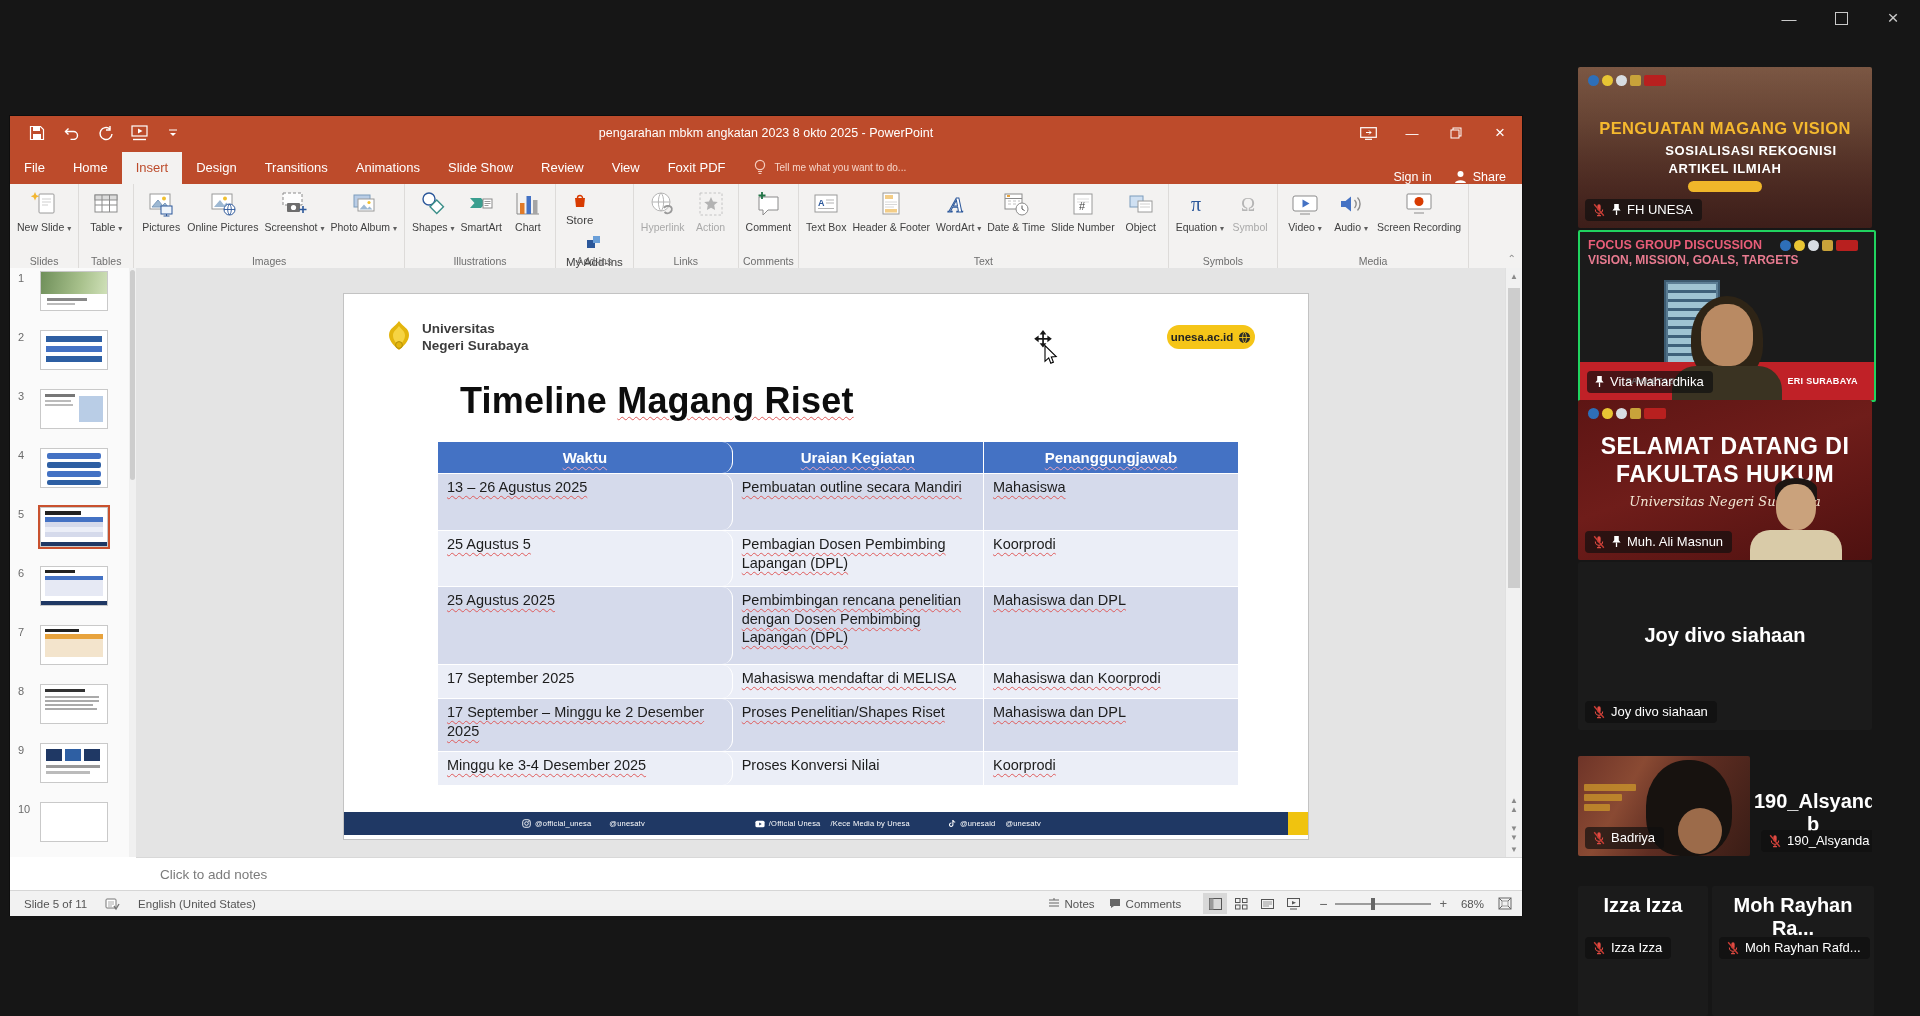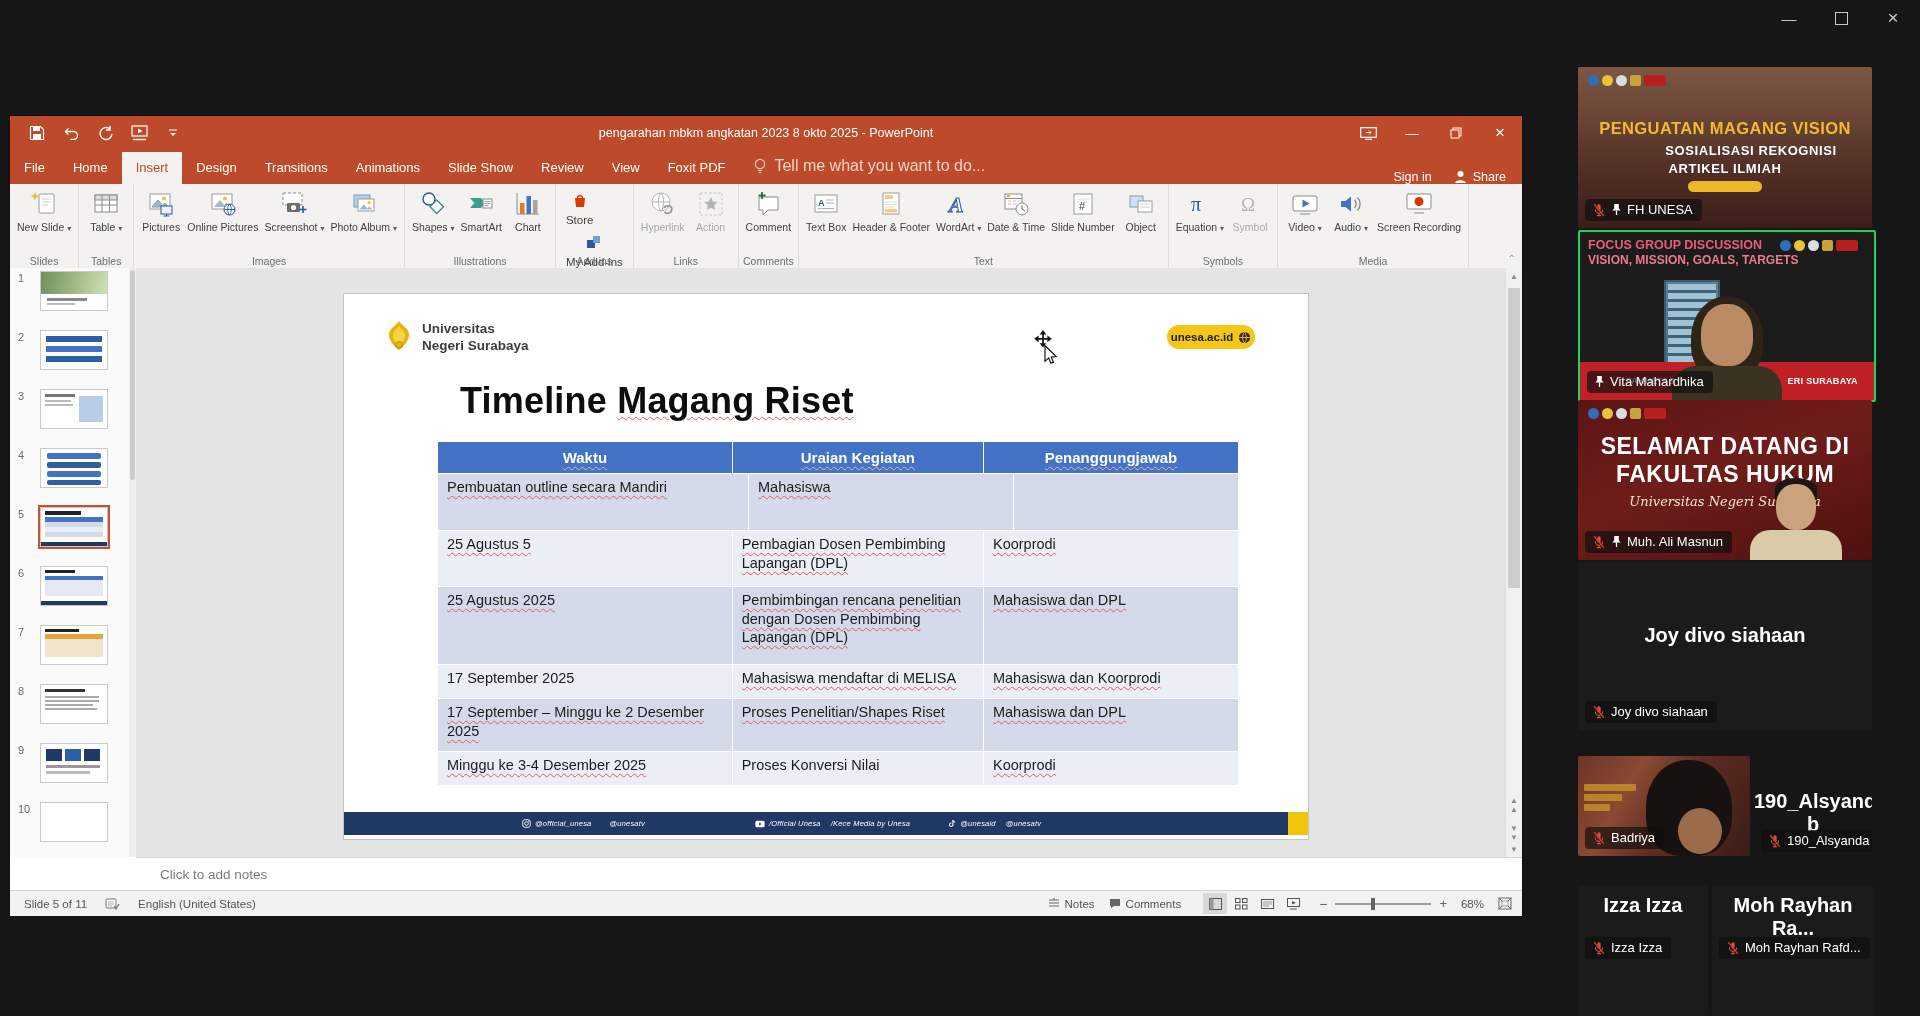--- a/index.html
+++ b/index.html
@@ -17,21 +17,21 @@
   .qbtn{width:30px;height:26px;display:flex;align-items:center;justify-content:center;color:#fff;}
   .qbtn svg{display:block;}
   #ppt-title{position:absolute;left:50%;top:0;transform:translateX(-50%);height:34px;display:flex;align-items:center;
     font-size:12.5px;color:#fff;white-space:nowrap;}
   #win-btns{position:absolute;right:0;top:0;height:34px;display:flex;}
   .wbtn{width:44px;height:34px;display:flex;align-items:center;justify-content:center;color:#fff;font-size:13px;}
 
   #tabrow{position:absolute;left:0;top:34px;width:100%;height:34px;background:#bd4b2b;display:flex;align-items:flex-end;color:#fff;}
   .tab{padding:8px 14px 9px;font-size:13px;cursor:default;}
   .tab.active{background:#f3f2f1;color:#bd4b2b;}
-  #tellme{display:flex;align-items:center;gap:7px;padding:8px 14px 9px;font-size:16px;color:#f6d4c8;}
+  #tellme{display:flex;align-items:center;gap:7px;padding:8px 14px 9px;font-size:10px;color:#f6d4c8;}
   #acct{margin-left:auto;display:flex;align-items:center;gap:22px;padding-right:16px;font-size:12.5px;}
   #share{display:flex;align-items:center;gap:6px;}
 
   #ribbon{position:absolute;left:0;top:68px;width:100%;height:84px;background:#f3f2f1;border-bottom:1px solid #d4d2d0;display:flex;}
   .rgroup{position:relative;display:flex;align-items:flex-start;padding:3px 4px 14px 4px;border-right:1px solid #dddbd9;}
   .rglabel{position:absolute;bottom:1px;left:0;width:100%;text-align:center;font-size:10.5px;color:#6e6e6e;white-space:nowrap;}
   .rbtn{display:flex;flex-direction:column;align-items:center;justify-content:flex-start;padding:2px 3px;min-width:40px;height:62px;cursor:default;}
   .rbtn .ricon{height:30px;display:flex;align-items:center;}
   .rbtn .rlab{font-size:10.5px;color:#3f3f3f;text-align:center;line-height:1.2;margin-top:2px;white-space:pre-line;}
   .rbtn.disabled .rlab{color:#a9a9a9;}
@@ -62,30 +62,30 @@
   #uni-name{position:absolute;left:78px;top:27px;font-size:13.5px;font-weight:bold;color:#3d3d3d;line-height:1.25;}
   #site-badge{position:absolute;left:823px;top:31px;width:88px;height:24px;background:#f5c518;border-radius:13px;
     display:flex;align-items:center;justify-content:center;gap:5px;font-size:11.5px;font-weight:bold;color:#222;}
   #slide-title{position:absolute;left:116px;top:86px;font-size:36px;font-weight:800;color:#0d0d0d;letter-spacing:.2px;}
   .sq{text-decoration-line:underline;text-decoration-style:wavy;text-decoration-color:#df5b5b;text-decoration-thickness:1px;text-underline-offset:3px;}
   .sqh{text-decoration-line:underline;text-decoration-style:wavy;text-decoration-color:#f0a8bf;text-decoration-thickness:1px;text-underline-offset:3px;}
 
   #slide-table{position:absolute;left:94px;top:148px;width:800px;}
   .trow{display:flex;}
   .tcell{box-sizing:border-box;padding:4px 9px;font-size:14.5px;color:#1c1c1c;line-height:1.28;border-right:1.5px solid #fff;}
-  .tcell:nth-child(1){width:311px;}
+  .tcell:nth-child(1){width:311px;border-radius:11px;}
   .tcell:nth-child(2){width:265px;}
   .tcell:nth-child(3){width:268px;border-right:none;}
   .thead{background:#4472c4;}
   .thead .tcell{color:#fff;font-weight:bold;font-size:15px;text-align:center;padding:6px 4px;}
   .band-a{background:#d5daeb;}
   .band-b{background:#ebeef7;}
   .trow.body{border-top:1.5px solid #fff;}
 
-  #slide-footer{position:absolute;left:0;top:518px;width:964px;height:23px;background:#1f3864;display:flex;align-items:center;color:#fff;font-style:italic;}
+  #slide-footer{position:absolute;left:0;top:518px;width:964px;height:23px;background:#1f3864;display:flex;align-items:center;color:#fff;}
   .fitem{display:flex;align-items:center;gap:4px;font-size:7.5px;letter-spacing:.2px;white-space:nowrap;}
   #footer-endcap{position:absolute;right:0;top:0;width:20px;height:23px;background:#f0c30f;}
 
   #cursor{position:absolute;left:688px;top:36px;pointer-events:none;}
 
   
   #notes{position:absolute;left:126px;top:741px;width:1386px;height:33px;background:#fff;border-top:1px solid #d8d8d8;
     display:flex;align-items:center;padding-left:24px;box-sizing:border-box;font-size:13.5px;color:#7b7b7b;}
   #statusbar{position:absolute;left:0;top:774px;width:100%;height:25px;background:#f2f2f2;border-top:1px solid #d6d6d6;
     display:flex;align-items:center;font-size:11.5px;color:#555;}
@@ -648,20 +648,21 @@
 
       <div id="slide-title"><span>Timeline </span><span class="sq">Magang Riset</span></div>
 
       <div id="slide-table">
           <div class="trow thead">
             <div class="tcell"><span class="sqh">Waktu</span></div>
             <div class="tcell"><span class="sqh">Uraian Kegiatan</span></div>
             <div class="tcell"><span class="sqh">Penanggungjawab</span></div>
           </div>
           <div class="trow body band-a" style="height: 56px;">
+            <div class="tcell"><span class="sq">13 – 26 Agustus 2025</span></div>
             <div class="tcell"><span class="sq">Pembuatan outline secara Mandiri</span></div>
             <div class="tcell"><span class="sq">Mahasiswa</span></div>
           </div>
           <div class="trow body band-b" style="height: 55px;">
             <div class="tcell"><span class="sq">25 Agustus 5</span></div>
             <div class="tcell"><span class="sq">Pembagian Dosen Pembimbing Lapangan (DPL)</span></div>
             <div class="tcell"><span class="sq">Koorprodi</span></div>
           </div>
           <div class="trow body band-a" style="height: 77px;">
             <div class="tcell"><span class="sq">25 Agustus 2025</span></div>

